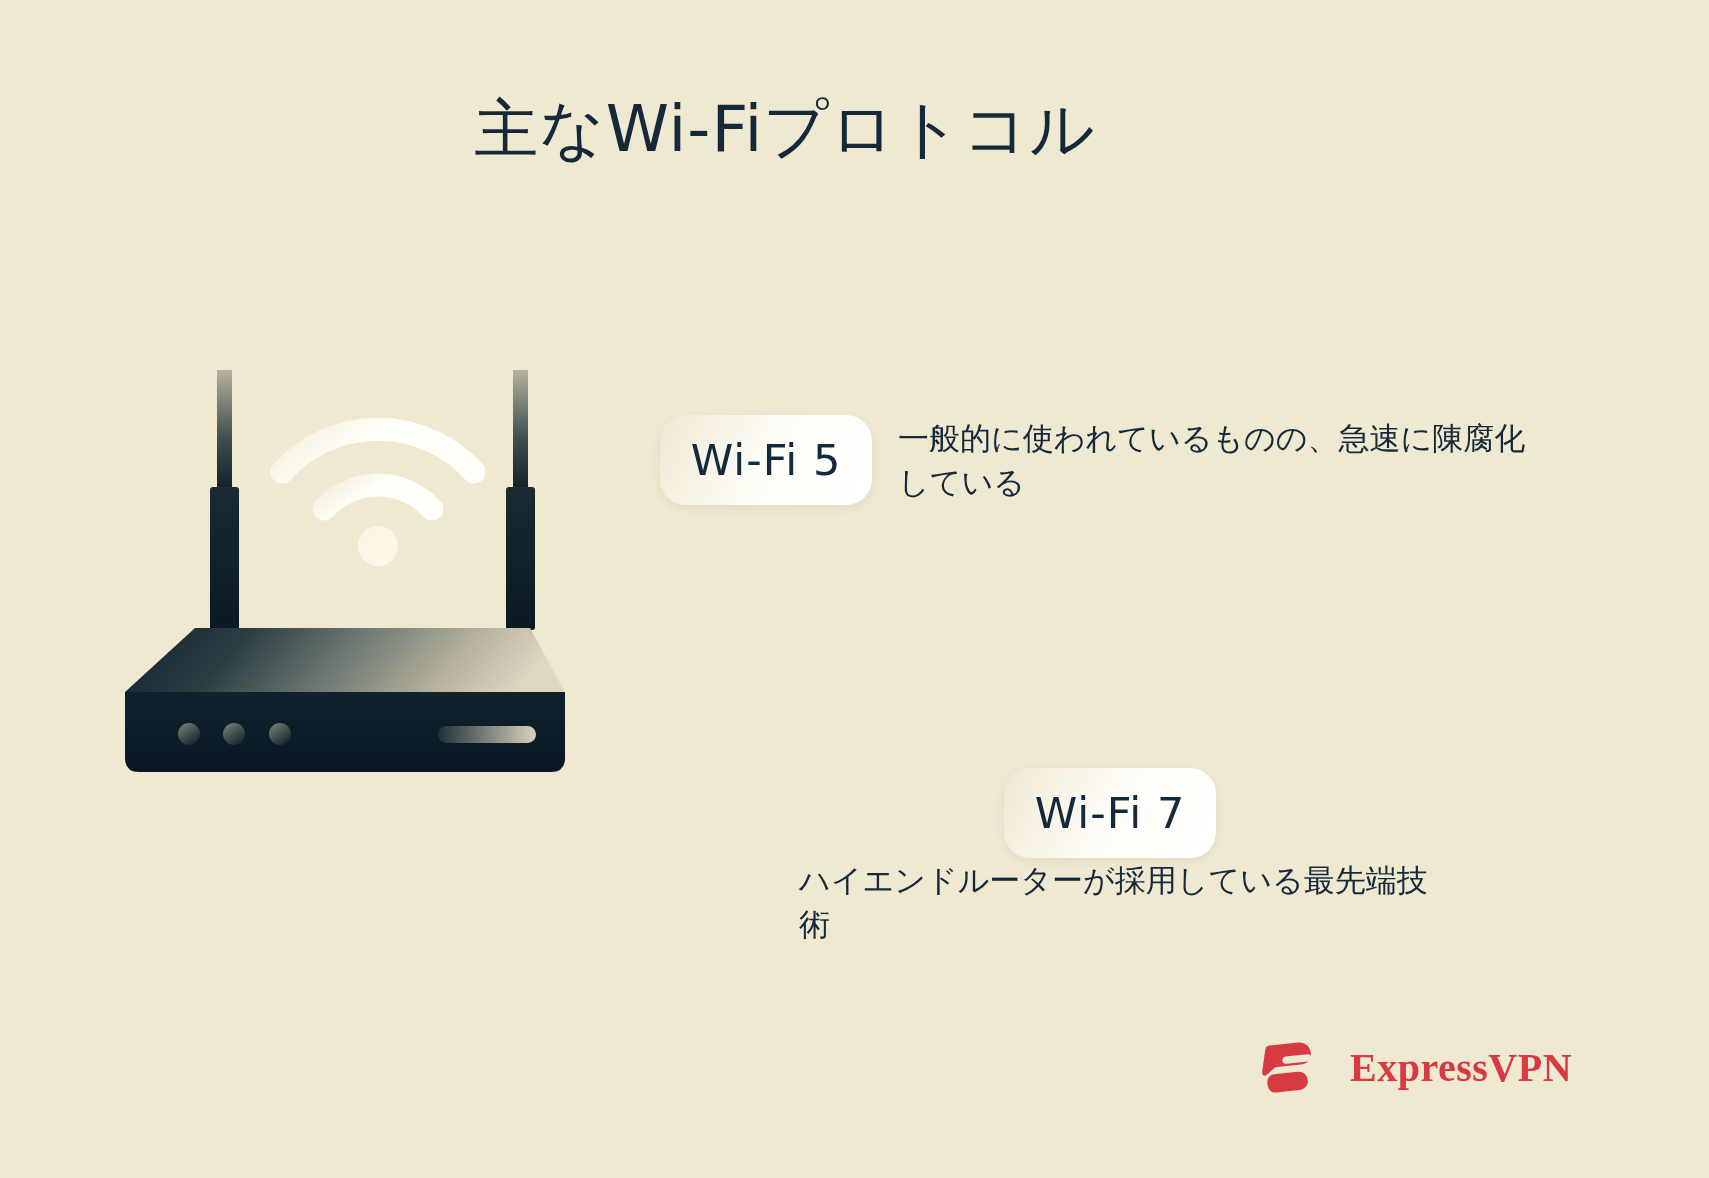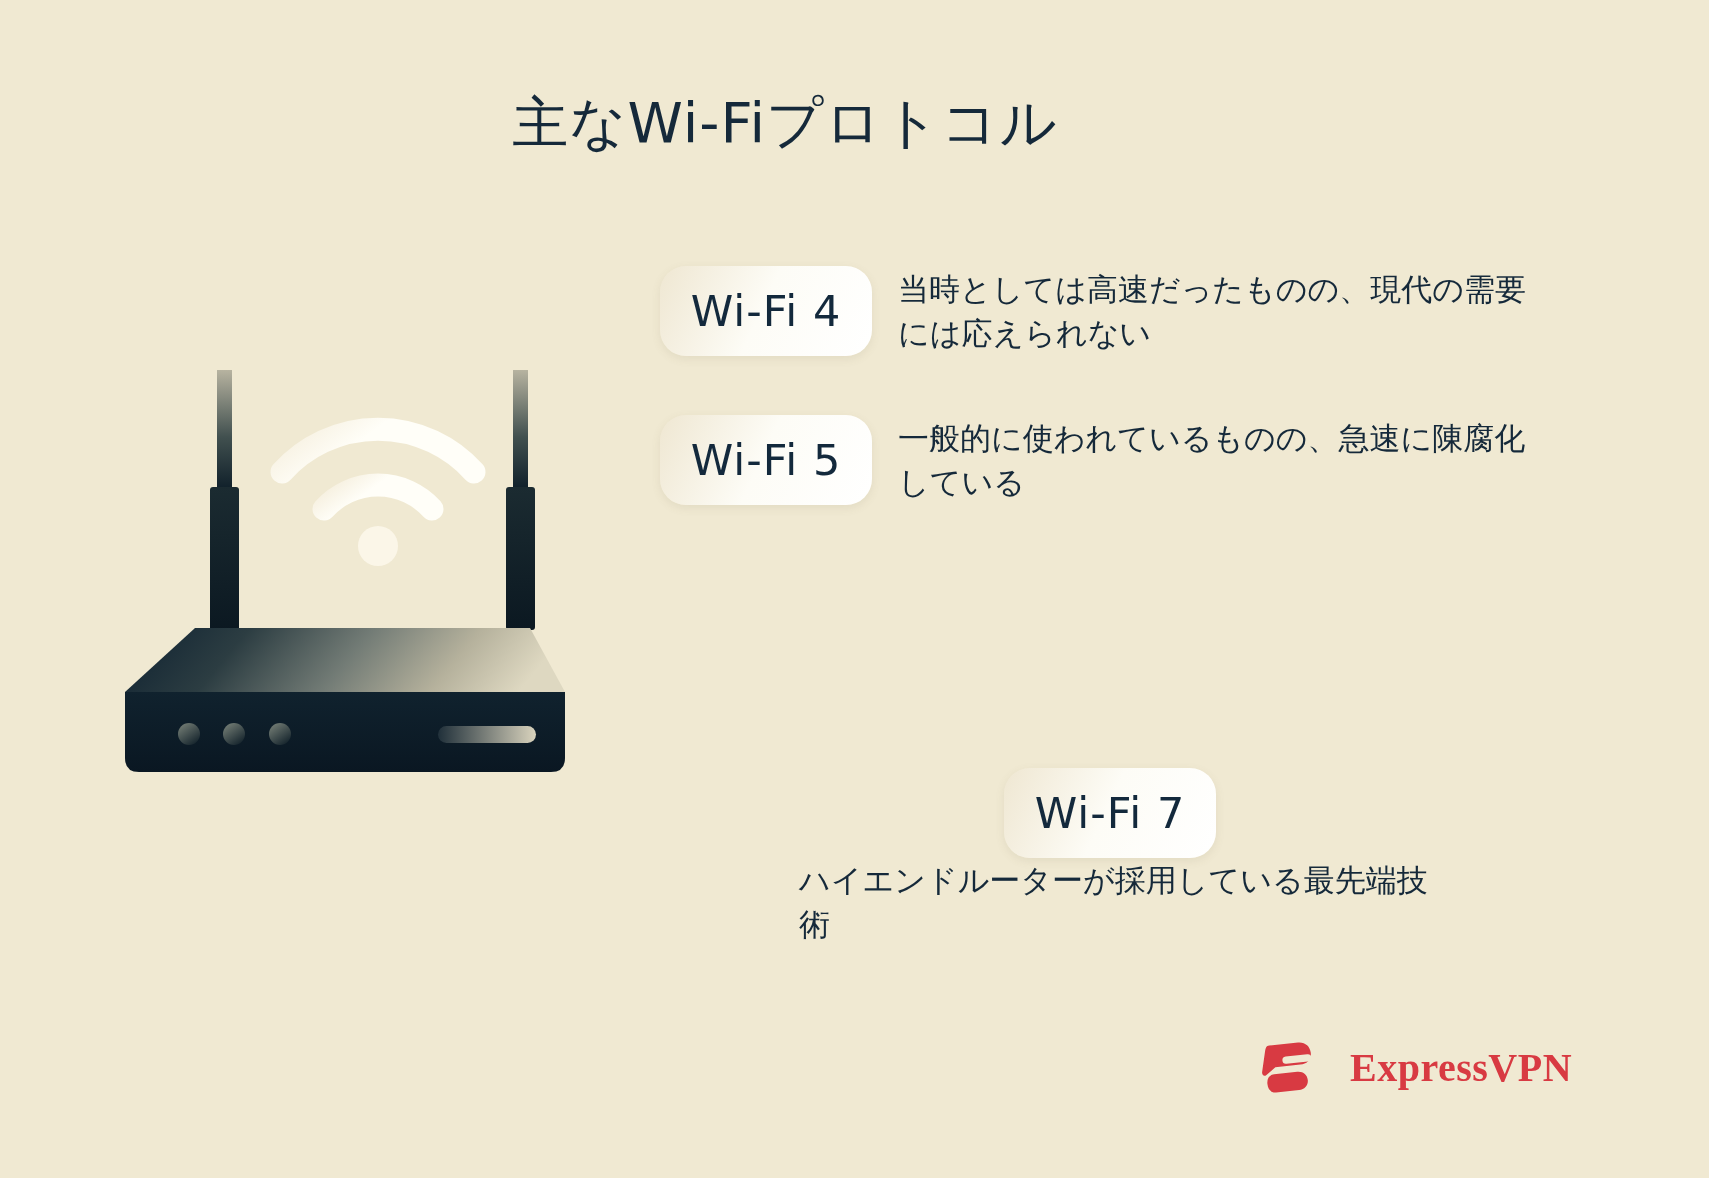--- a/index.html
+++ b/index.html
@@ -12,21 +12,21 @@
     width:1709px;
     height:1178px;
     background:#f0e9d2;
     overflow:hidden;
   }
   .title{
     position:absolute;
     left:0; top:86px;
     width:1570px;
     text-align:center;
-    font-size:56px;
+    font-size:64px;
     font-weight:500;
     letter-spacing:1px;
     color:#15293a;
   }
   
   .router{
     position:absolute;
     left:100px; top:360px;
     width:500px; height:420px;
   }
@@ -133,24 +133,20 @@
     <g>
       <polygon points="95,268 430,268 465,332 25,332" fill="url(#topFace)"></polygon>
       <path d="M25 332 H465 V398 Q465 412 451 412 H39 Q25 412 25 398 Z" fill="url(#frontFace)"></path>
       <circle cx="89" cy="374" r="11" fill="url(#ledGrad)"></circle>
       <circle cx="134" cy="374" r="11" fill="url(#ledGrad)"></circle>
       <circle cx="180" cy="374" r="11" fill="url(#ledGrad)"></circle>
       <rect x="338" y="366" width="98" height="17" rx="8.5" fill="url(#slotGrad)"></rect>
     </g>
   </svg>
 
-  <div class="row row1">
-    <div class="badge">Wi-Fi 4</div>
-    <div class="desc">当時としては高速だったものの、現代の需要には応えられない</div>
-  </div>
 
   <div class="row row2">
     <div class="badge">Wi-Fi 5</div>
     <div class="desc">一般的に使われているものの、急速に陳腐化している</div>
   </div>
 
 
   <div class="row row4">
     <div class="badge">Wi-Fi 7</div>
     <div class="desc">ハイエンドルーターが採用している最先端技術</div>

